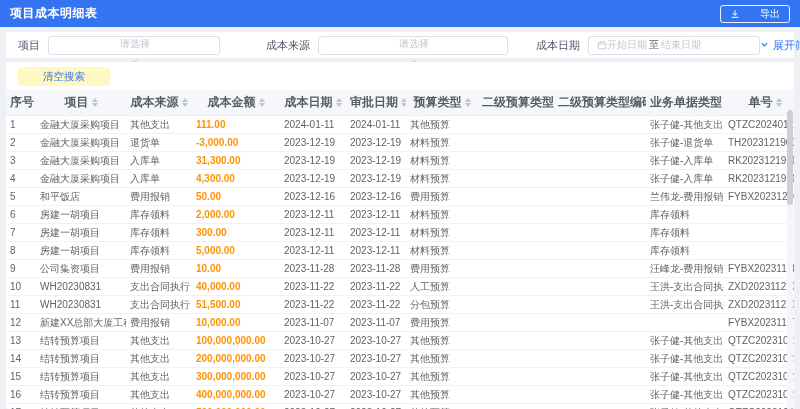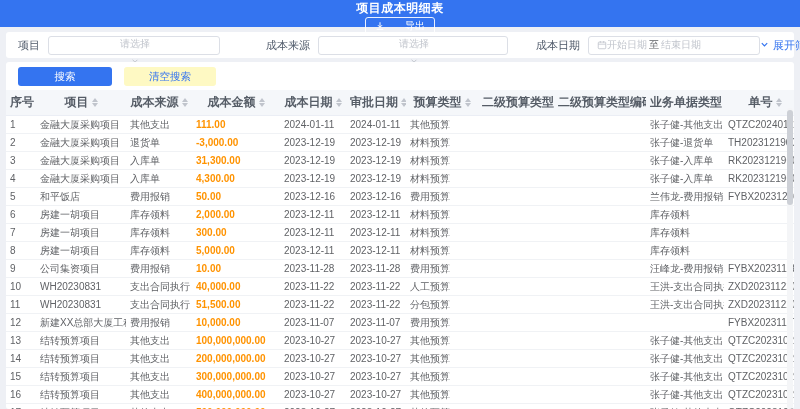--- a/index.html
+++ b/index.html
@@ -6,21 +6,21 @@
     --primary:#3474f0;
     --amount:#ff9300;
     --header-bg:#f5f7fa;
     --page-bg:#eef0f5;
   }
   *{box-sizing:border-box;margin:0;padding:0;}
   html,body{width:800px;height:409px;overflow:hidden;}
   body{background:var(--page-bg);font-family:"Liberation Sans","DejaVu Sans",sans-serif;}
 
   
-  .topbar{height:27px;background:var(--primary);display:flex;align-items:center;justify-content:space-between;padding:0 10px;flex-direction:column;}
+  .topbar{height:27px;background:var(--primary);display:flex;align-items:center;justify-content:space-between;padding:0 10px;}
   .topbar .title{color:#fff;font-size:12px;font-weight:bold;letter-spacing:.5px;}
   .export-btn{display:flex;align-items:center;gap:20px;background:transparent;color:#fff;
     border:1px solid rgba(255,255,255,.9);border-radius:3px;font-size:10px;padding:2px 9px;height:18px;cursor:pointer;
     font-family:inherit;}
   .export-btn svg{display:block;}
 
   
   .filter-card{background:#fff;margin:5px 6px 0;border-radius:3px;height:26px;display:flex;align-items:center;padding:0 12px;}
   .fgroup{display:flex;align-items:center;}
   .fgroup.g1{margin-right:46px;}
@@ -119,21 +119,20 @@
       <svg width="9" height="9" viewBox="0 0 10 10">
           <path d="M2 3.5l3 3 3-3" stroke="#3474f0" fill="none" stroke-width="1.3"></path>
         </svg>
     </span>
     <span>展开筛选</span>
   </div>
 </div>
 
 <div class="main-card">
   <div class="btn-row">
-    <button class="btn primary">搜索</button>
     <button class="btn ghost">清空搜索</button>
   </div>
 
   <table>
     <colgroup id="cols">
         <col style="width: 30px;">
         <col style="width: 90px;">
         <col style="width: 66px;">
         <col style="width: 88px;">
         <col style="width: 66px;">

